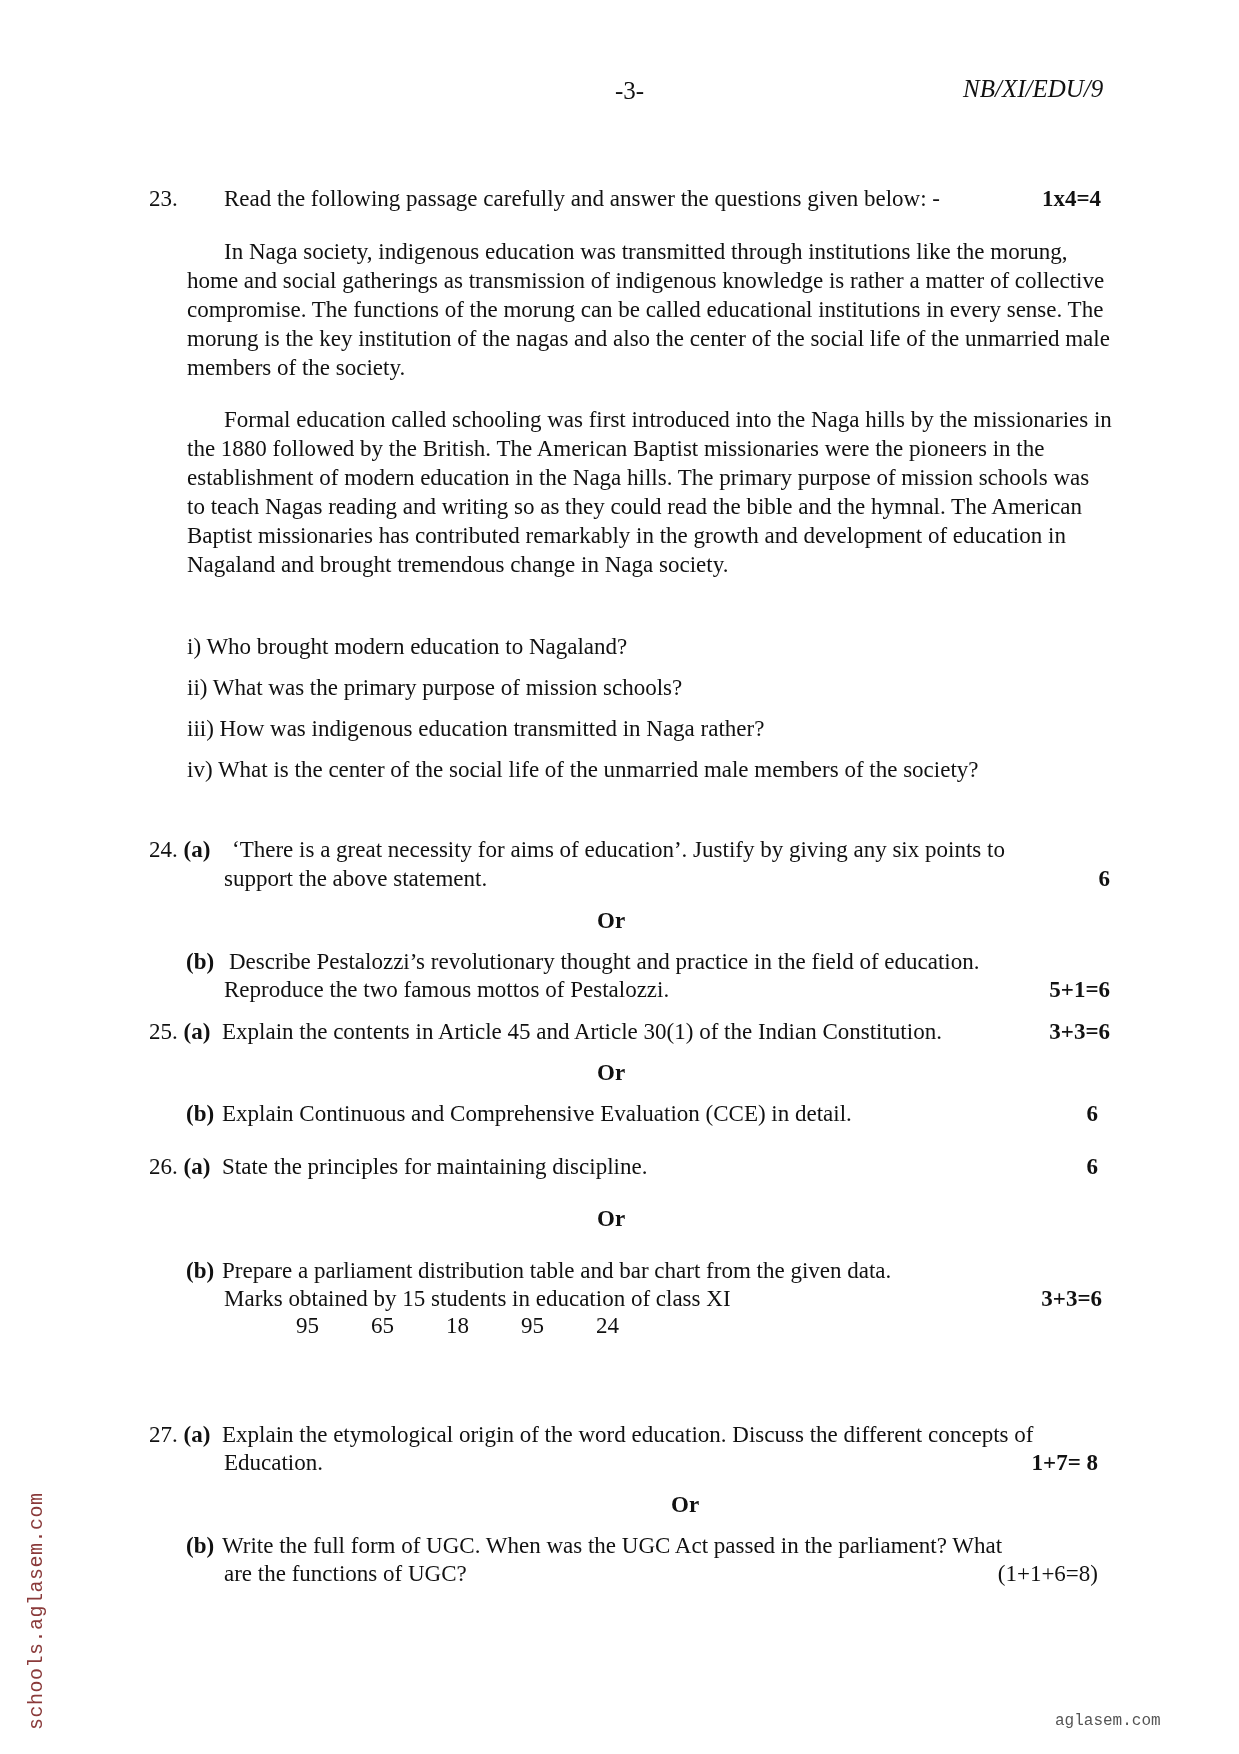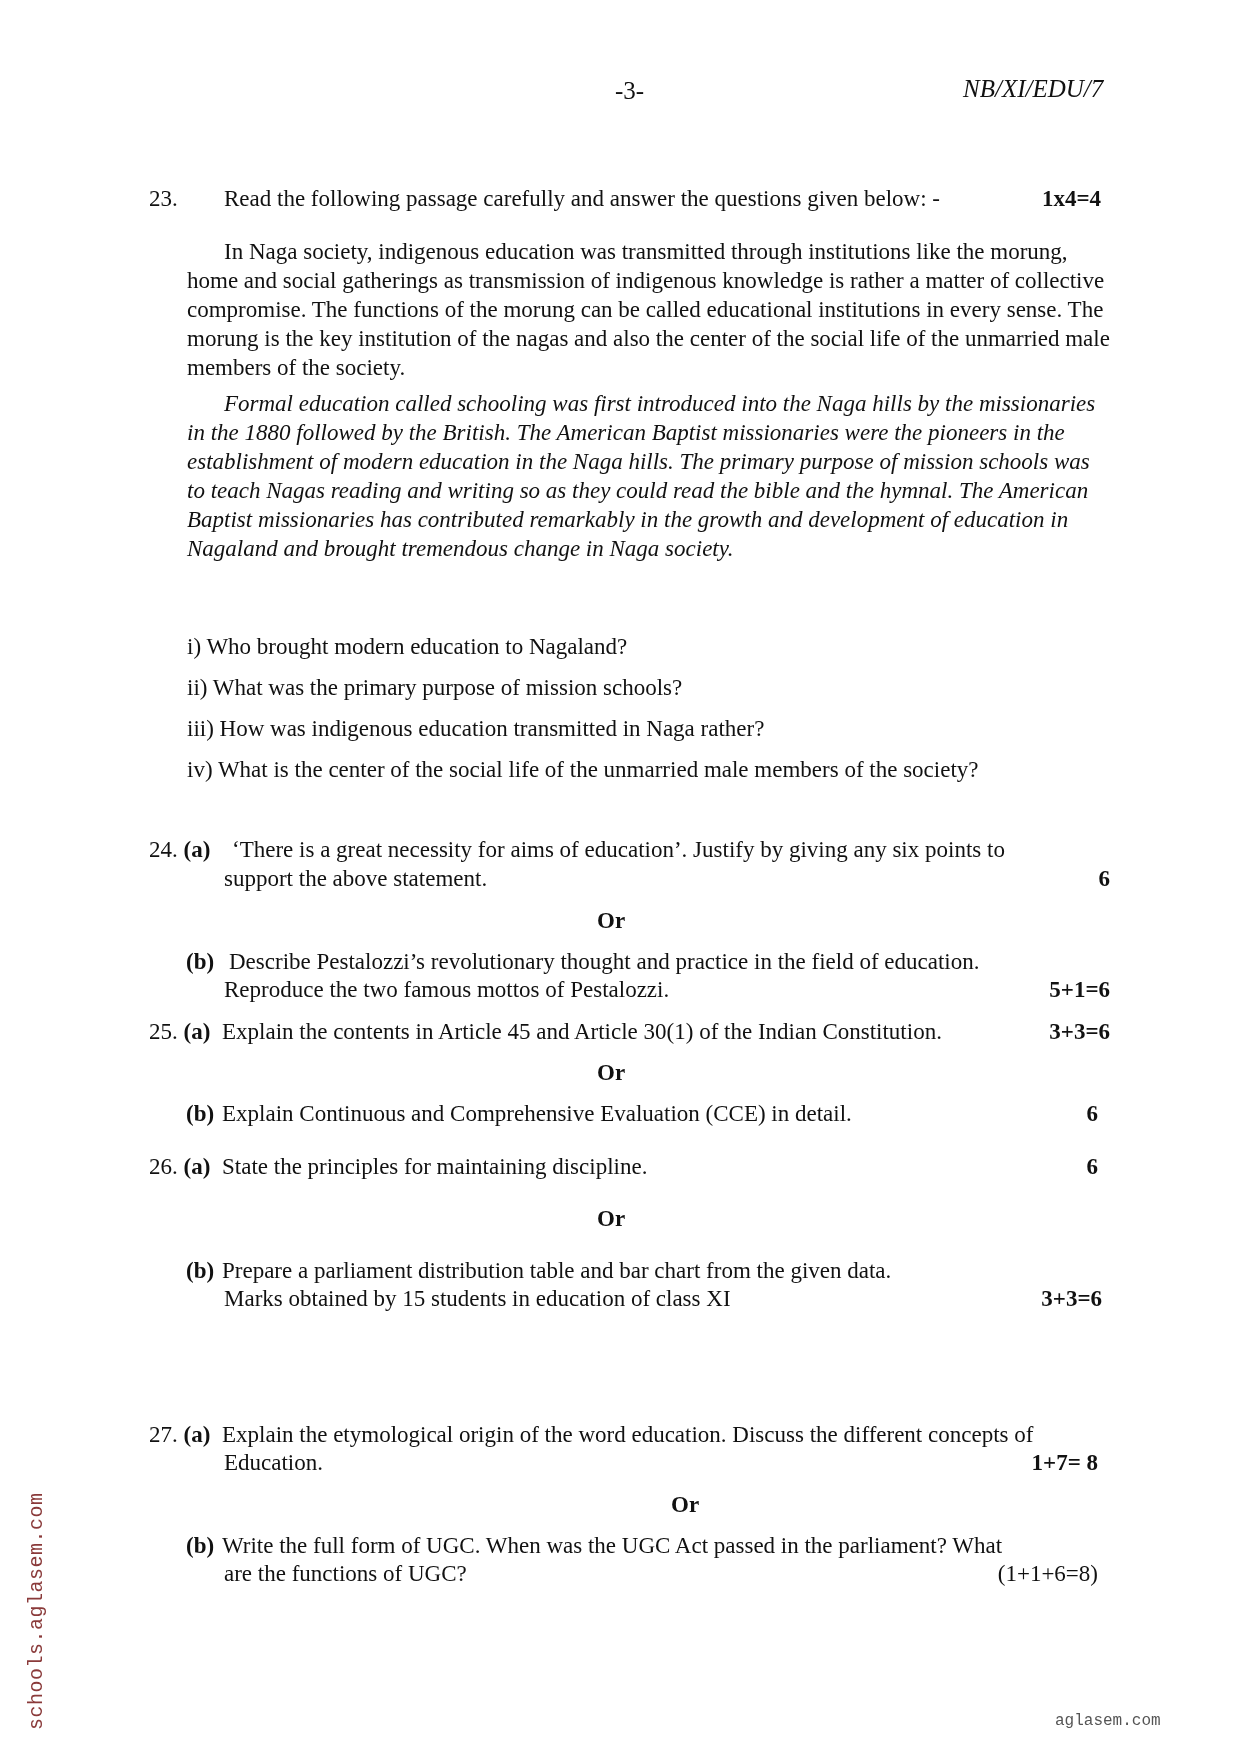--- a/index.html
+++ b/index.html
@@ -32,21 +32,21 @@
     }
     .q23-head .num { position: absolute; left: 0; top: 0; }
     .q23-head .txt { position: absolute; left: 75px; top: 0; }
     .q23-head .marks { position: absolute; right: 8px; top: 0; font-weight: bold; }
     .para {
       left: 187px; width: 925px;
       text-align: left;
     }
     .para p { margin: 0; text-indent: 37px; }
     .para1 { top: 237px; }
-    .para2 { top: 389px; font-style: italic; }
+    .para2 { top: 405px; }
     .subq {
       left: 187px;
     }
     .row {
       position: absolute;
       left: 149px; width: 961px;
     }
     .row .lead { position: absolute; left: 0; top: 0; }
     .row .txt2 { position: absolute; left: 76px; top: 0; }
     .row .marks { position: absolute; right: 0; top: 0; font-weight: bold; }
@@ -90,21 +90,21 @@
       font-size: 16px;
       color: #555555;
       white-space: nowrap;
     }
     .nowrap { white-space: nowrap; }
   </style>
 </head>
 <body>
 
 <div class="abs page-num">-3-</div>
-<div class="abs paper-code">NB/XI/EDU/7</div>
+<div class="abs paper-code">NB/XI/EDU/9</div>
 
 <div class="abs q23-head">
   <span class="num">23.</span>
   <span class="txt nowrap">Read the following passage carefully and answer the questions given below: -</span>
   <span class="marks">1x4=4</span>
 </div>
 
 <div class="abs para para1">
   <p>In Naga society, indigenous education was transmitted through institutions like the morung, home and social gatherings as transmission of indigenous knowledge is rather a matter of collective compromise. The functions of the morung can be called educational institutions in every sense. The morung is the key institution of the nagas and also the center of the social life of the unmarried male members of the society.</p>
 </div>
@@ -157,20 +157,27 @@
   <span class="lead b" style="left:37px;">(b)</span>
   <span class="txt2 nowrap" style="left:73px;">Prepare a parliament distribution table and bar chart from the given data.</span>
 </div>
 <div class="row" style="top:1284px;">
   <span class="txt2 nowrap" style="left:75px;">Marks obtained by 15 students in education of class XI</span>
   <span class="marks" style="right:8px;">3+3=6</span>
 </div>
 
 <table class="datatable">
   <tbody>
+  <tr>
+    <td>95</td>
+    <td>65</td>
+    <td>18</td>
+    <td>95</td>
+    <td>24</td>
+  </tr>
 </tbody>
   </table>
 
 <div class="row" style="top:1420px;">
   <span class="lead nowrap"><span>27.</span> <span class="b">(a)</span></span>
   <span class="txt2 nowrap" style="left:73px;">Explain the etymological origin of the word education. Discuss the different concepts of</span>
 </div>
 <div class="row" style="top:1448px;">
   <span class="txt2" style="left:75px;">Education.</span>
   <span class="marks" style="right:12px;">1+7= 8</span>

